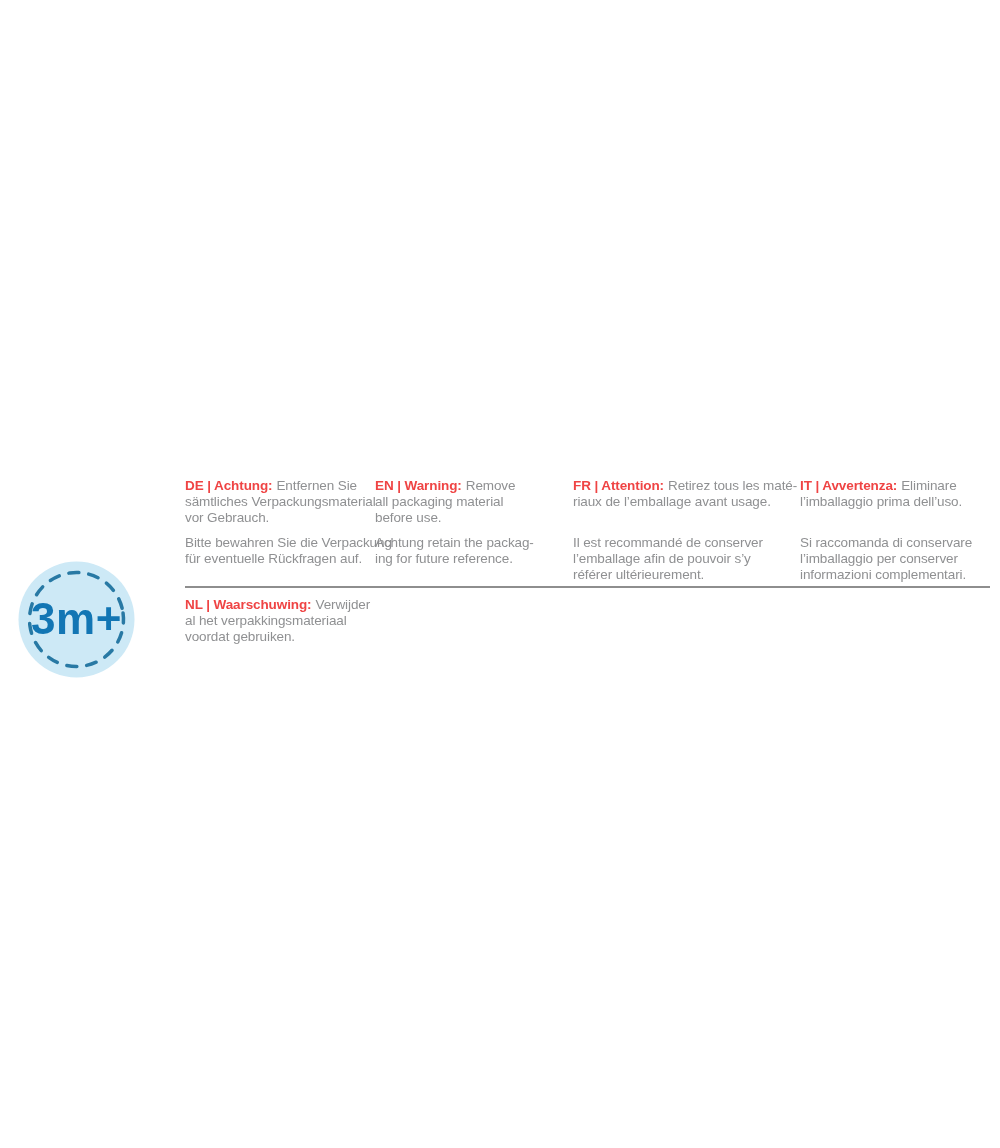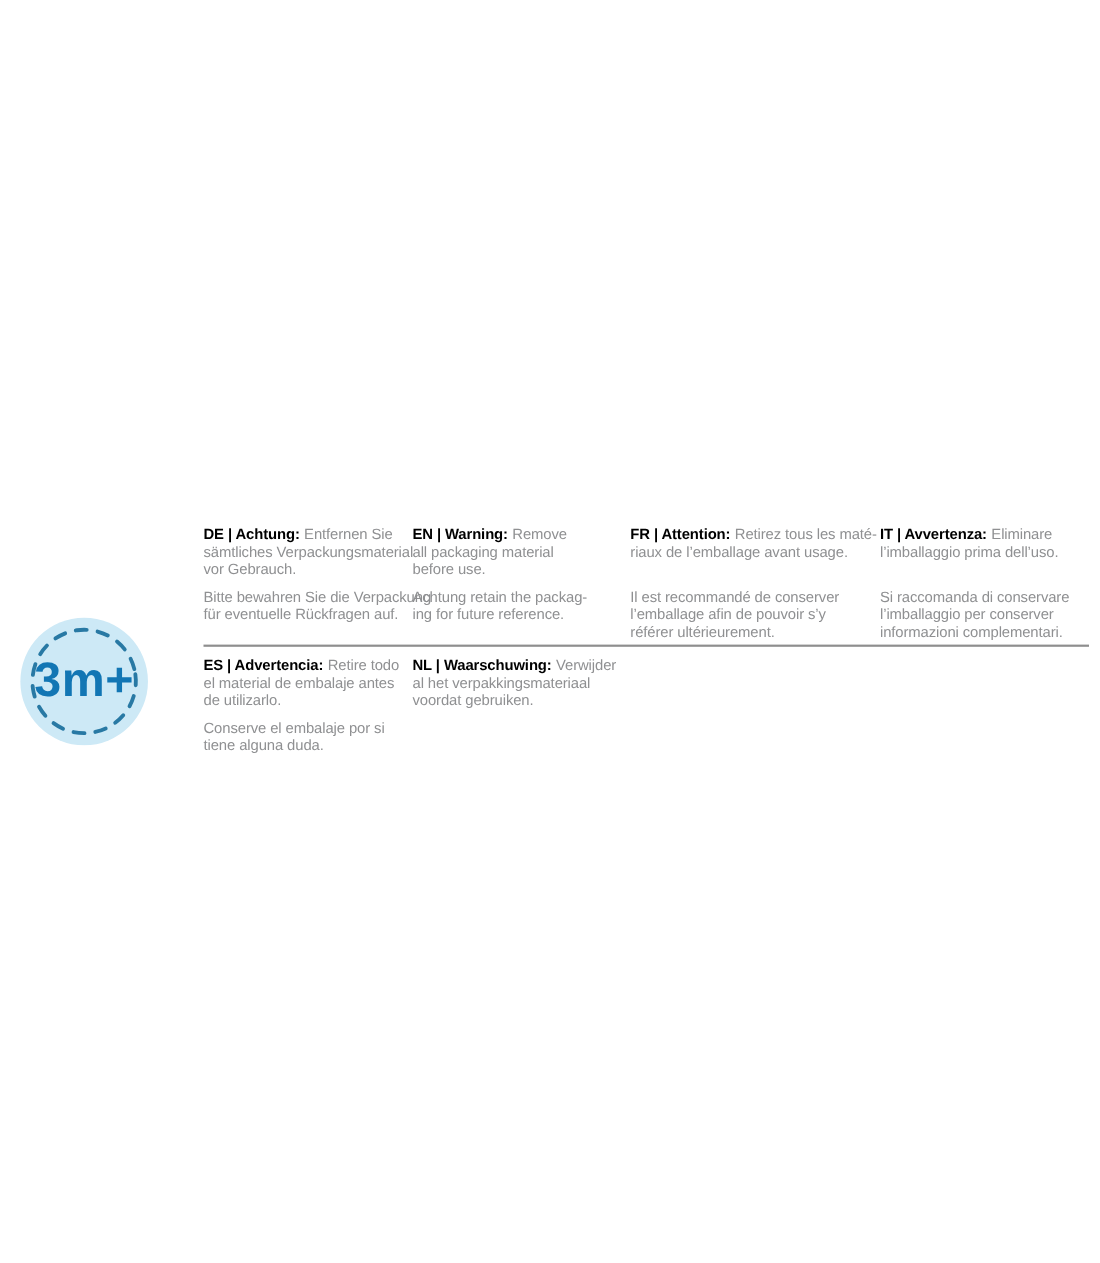--- a/index.html
+++ b/index.html
@@ -57,21 +57,21 @@
     padding-bottom: 3px;
   }
   .row-bottom {
     padding-top: 9px;
   }
   .cell { overflow: visible; }
   .cell p { margin: 0; }
   .cell .p1 { height: 50px; margin-bottom: 7px; }
   .lang {
     font-weight: 700;
-    color: #000000;
+    color: #ef4444;
     margin-right: 4px;
     white-space: pre;
   }
   .txt { white-space: pre; }
 </style>
 </head>
 <body>
 
 <div>
 
@@ -111,27 +111,20 @@
         <p class="p1"><strong class="lang">IT | Avvertenza:</strong><span class="txt">Eliminare
 l’imballaggio prima dell’uso.</span></p>
         <p class="p2 txt">Si raccomanda di conservare
 l’imballaggio per conserver
 informazioni complementari.</p>
       </div>
     </div>
 
     <div class="row row-bottom">
       <div class="cell">
-        <p class="p1"><strong class="lang">ES | Advertencia:</strong><span class="txt">Retire todo
-el material de embalaje antes
-de utilizarlo.</span></p>
-        <p class="p2 txt">Conserve el embalaje por si
-tiene alguna duda.</p>
-      </div>
-      <div class="cell">
         <p class="p1"><strong class="lang">NL | Waarschuwing:</strong><span class="txt">Verwijder
 al het verpakkingsmateriaal
 voordat gebruiken.</span></p>
       </div>
     </div>
 
   </div>
 </div>
 
 </body></html>

